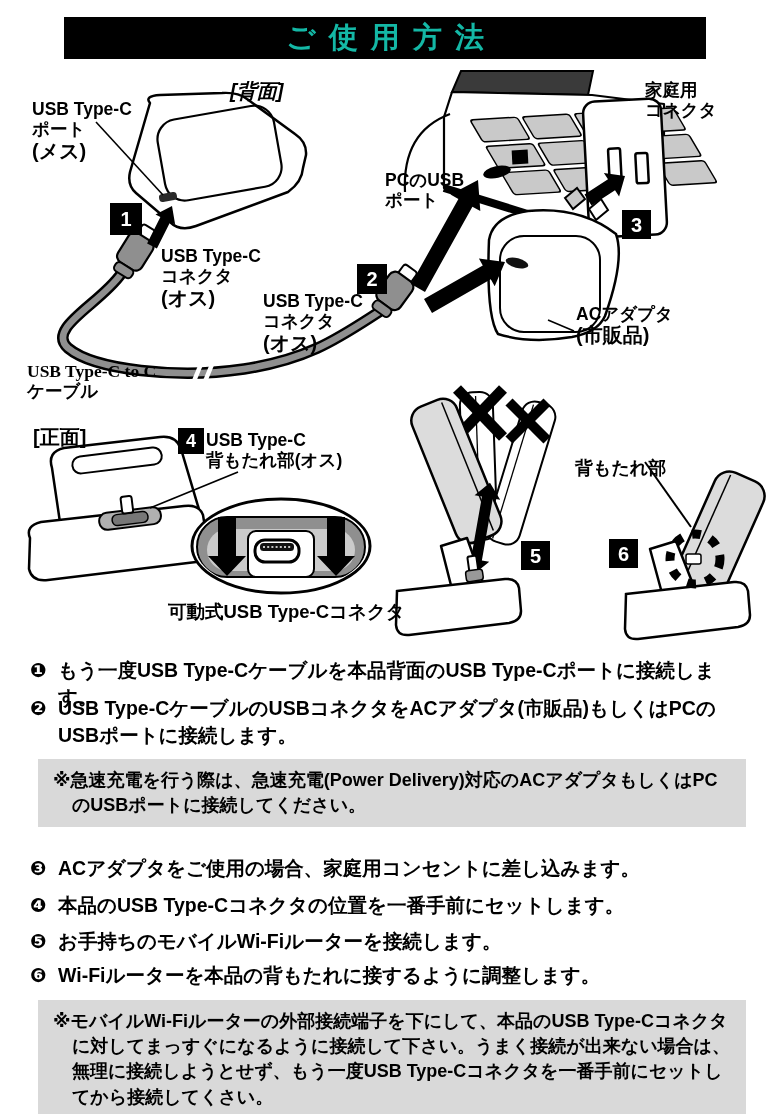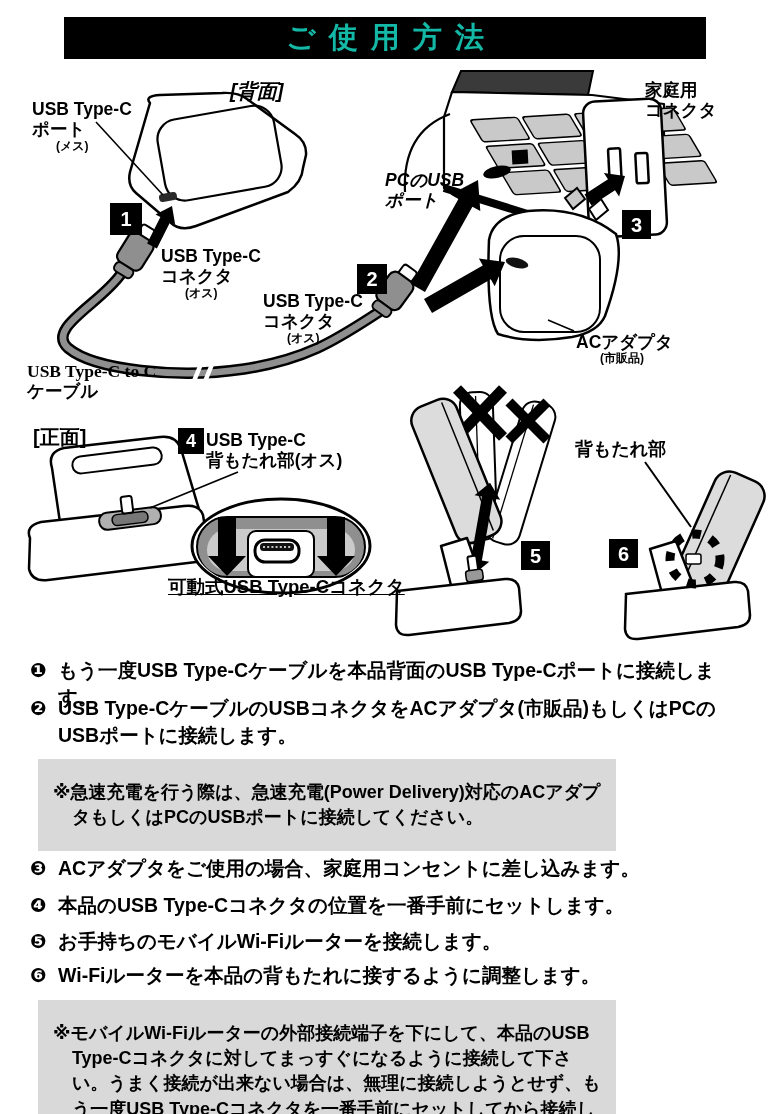--- a/index.html
+++ b/index.html
@@ -4,27 +4,27 @@
 <style>
   html,body{margin:0;padding:0;background:#fff;}
   .page{position:relative;width:770px;height:1114px;background:#fff;overflow:hidden;
         font-family:"Liberation Sans","DejaVu Sans",sans-serif;font-weight:700;color:#000;}
   .titlebar{position:absolute;left:64px;top:17px;width:642px;height:42px;background:#000;color:#14b8a6;
         display:flex;align-items:center;justify-content:center;font-size:29px;
         letter-spacing:0.45em;padding-left:0.45em;box-sizing:border-box;}
   .diagram-svg{position:absolute;left:0;top:60px;width:770px;height:600px;}
   .lbl{position:absolute;line-height:1.16;white-space:nowrap;font-size:17.5px;}
   .lbl.view{font-size:20px;}
-  .lbl .sm{font-size:12px;margin-left:24px;}
+  .lbl .sm{font-size:20px;}
   .badge{position:absolute;background:#000;color:#fff;display:flex;align-items:center;justify-content:center;
         font-size:20px;line-height:1;}
   .step{position:absolute;left:30px;width:714px;display:flex;font-size:19.5px;line-height:1.38;}
   .step-num{flex:0 0 28px;}
   .step-text{flex:1;}
-  .note{position:absolute;left:38px;width:578px;background:#d9d9d9;padding:21px 15px;box-sizing:border-box;
+  .note{position:absolute;left:38px;width:708px;background:#d9d9d9;padding:9px 15px;box-sizing:border-box;
         font-size:18px;line-height:1.4;}
   .note-item{padding-left:1.05em;text-indent:-1.05em;}
 </style>
 </head>
 <body>
 
 <div class="page">
 
   <div class="titlebar">ご使用方法</div>
 
@@ -192,45 +192,45 @@
     <div>USB Type-C</div>
     <div>コネクタ</div>
     <div class="sm">(オス)</div>
   </div>
 
   <div class="lbl" style="left:27px;top:361px;font-family:Liberation Serif, serif;">
     <div>USB Type-C to C</div>
     <div>ケーブル</div>
   </div>
 
-  <div class="lbl" style="left:385px;top:170px;font-style:italic;">
+  <div class="lbl" style="left:385px;top:170px;">
     <div>PCのUSB</div>
     <div>ポート</div>
   </div>
 
   <div class="lbl" style="left:645px;top:80px;">
     <div>家庭用</div>
     <div>コネクタ</div>
   </div>
 
-  <div class="lbl" style="left:576px;top:332px;">
+  <div class="lbl" style="left:576px;top:304px;">
     <div>ACアダプタ</div>
     <div class="sm">(市販品)</div>
   </div>
 
   <div class="lbl view" style="left:33px;top:426px;">[正面]</div>
 
   <div class="lbl" style="left:206px;top:430px;">
     <div>USB Type-C</div>
     <div>背もたれ部(オス)</div>
   </div>
 
-  <div class="lbl" style="left:168px;top:576px;font-size:18.5px;text-decoration:underline;">可動式USB Type-Cコネクタ</div>
-
-  <div class="lbl" style="left:575px;top:439px;font-size:18px;">背もたれ部</div>
+  <div class="lbl" style="left:168px;top:601px;font-size:18.5px;">可動式USB Type-Cコネクタ</div>
+
+  <div class="lbl" style="left:575px;top:458px;font-size:18px;">背もたれ部</div>
 
   <div class="badge" style="left:110px;top:203px;width:32px;height:32px;">1</div>
   <div class="badge" style="left:357px;top:264px;width:30px;height:30px;">2</div>
   <div class="badge" style="left:622px;top:210px;width:29px;height:29px;">3</div>
   <div class="badge" style="left:178px;top:428px;width:26px;height:26px;font-size:18px;">4</div>
   <div class="badge" style="left:521px;top:541px;width:29px;height:29px;">5</div>
   <div class="badge" style="left:609px;top:539px;width:29px;height:29px;">6</div>
 
   <div class="step" style="top:657px;">
     <span class="step-num">❶</span>

